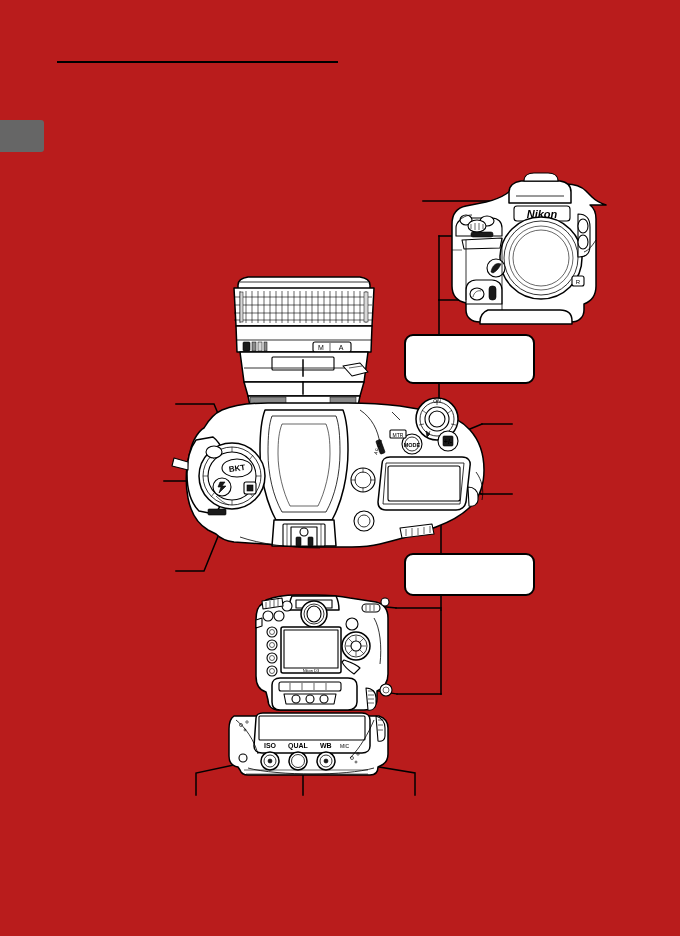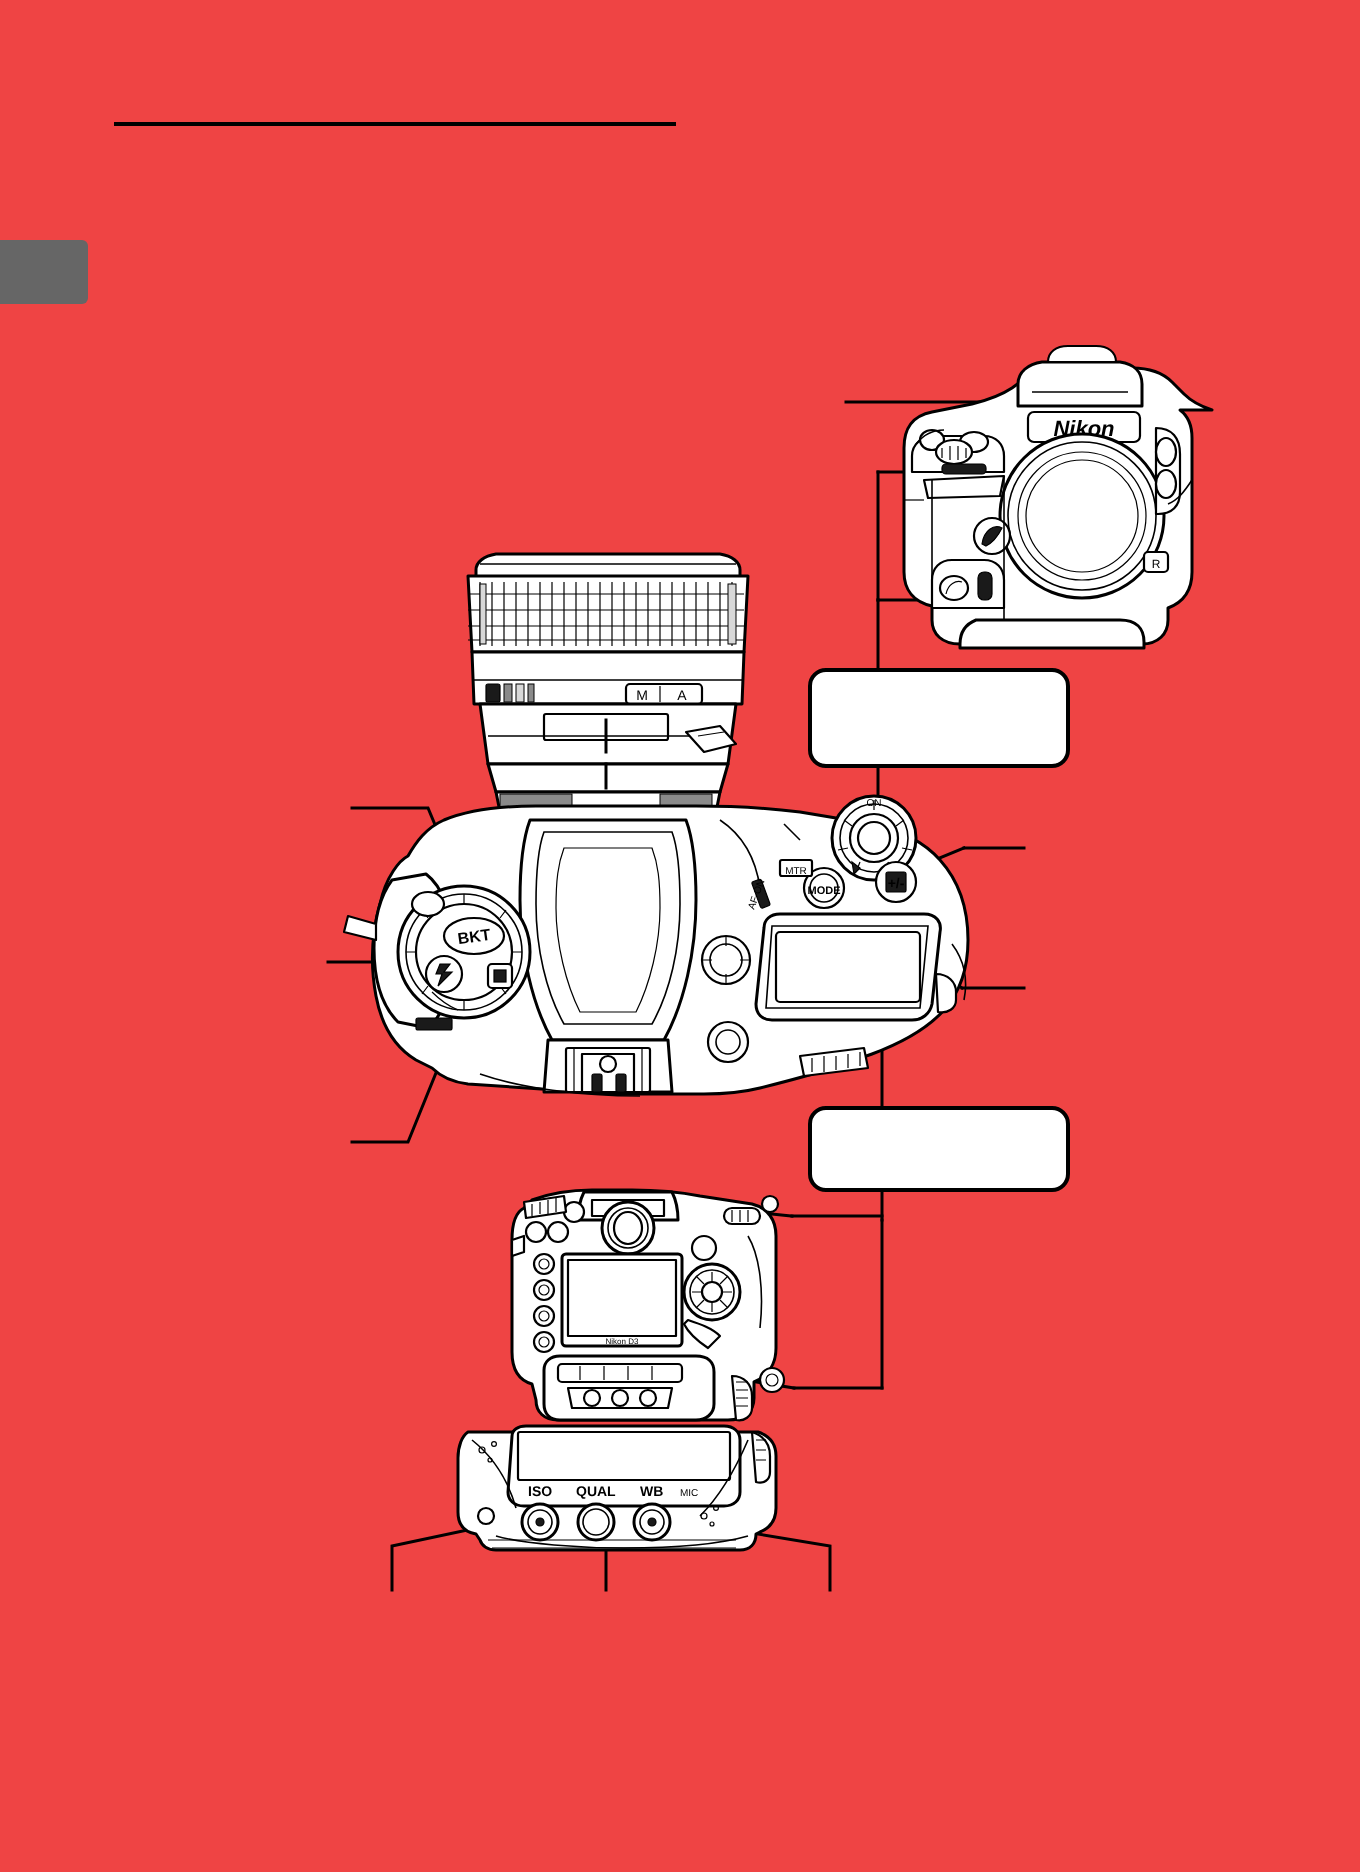--- a/index.html
+++ b/index.html
@@ -8,21 +8,21 @@
     padding: 0;
     background: #ffffff;
   }
   body {
     font-family: "Liberation Sans", sans-serif;
   }
   #page {
     position: relative;
     width: 680px;
     height: 936px;
-    background: #ef4444;
+    background: #b91c1c;
     overflow: hidden;
   }
   
   #header-rule {
     position: absolute;
     left: 57px;
     top: 61px;
     width: 281px;
     height: 2px;
     background: #000000;

